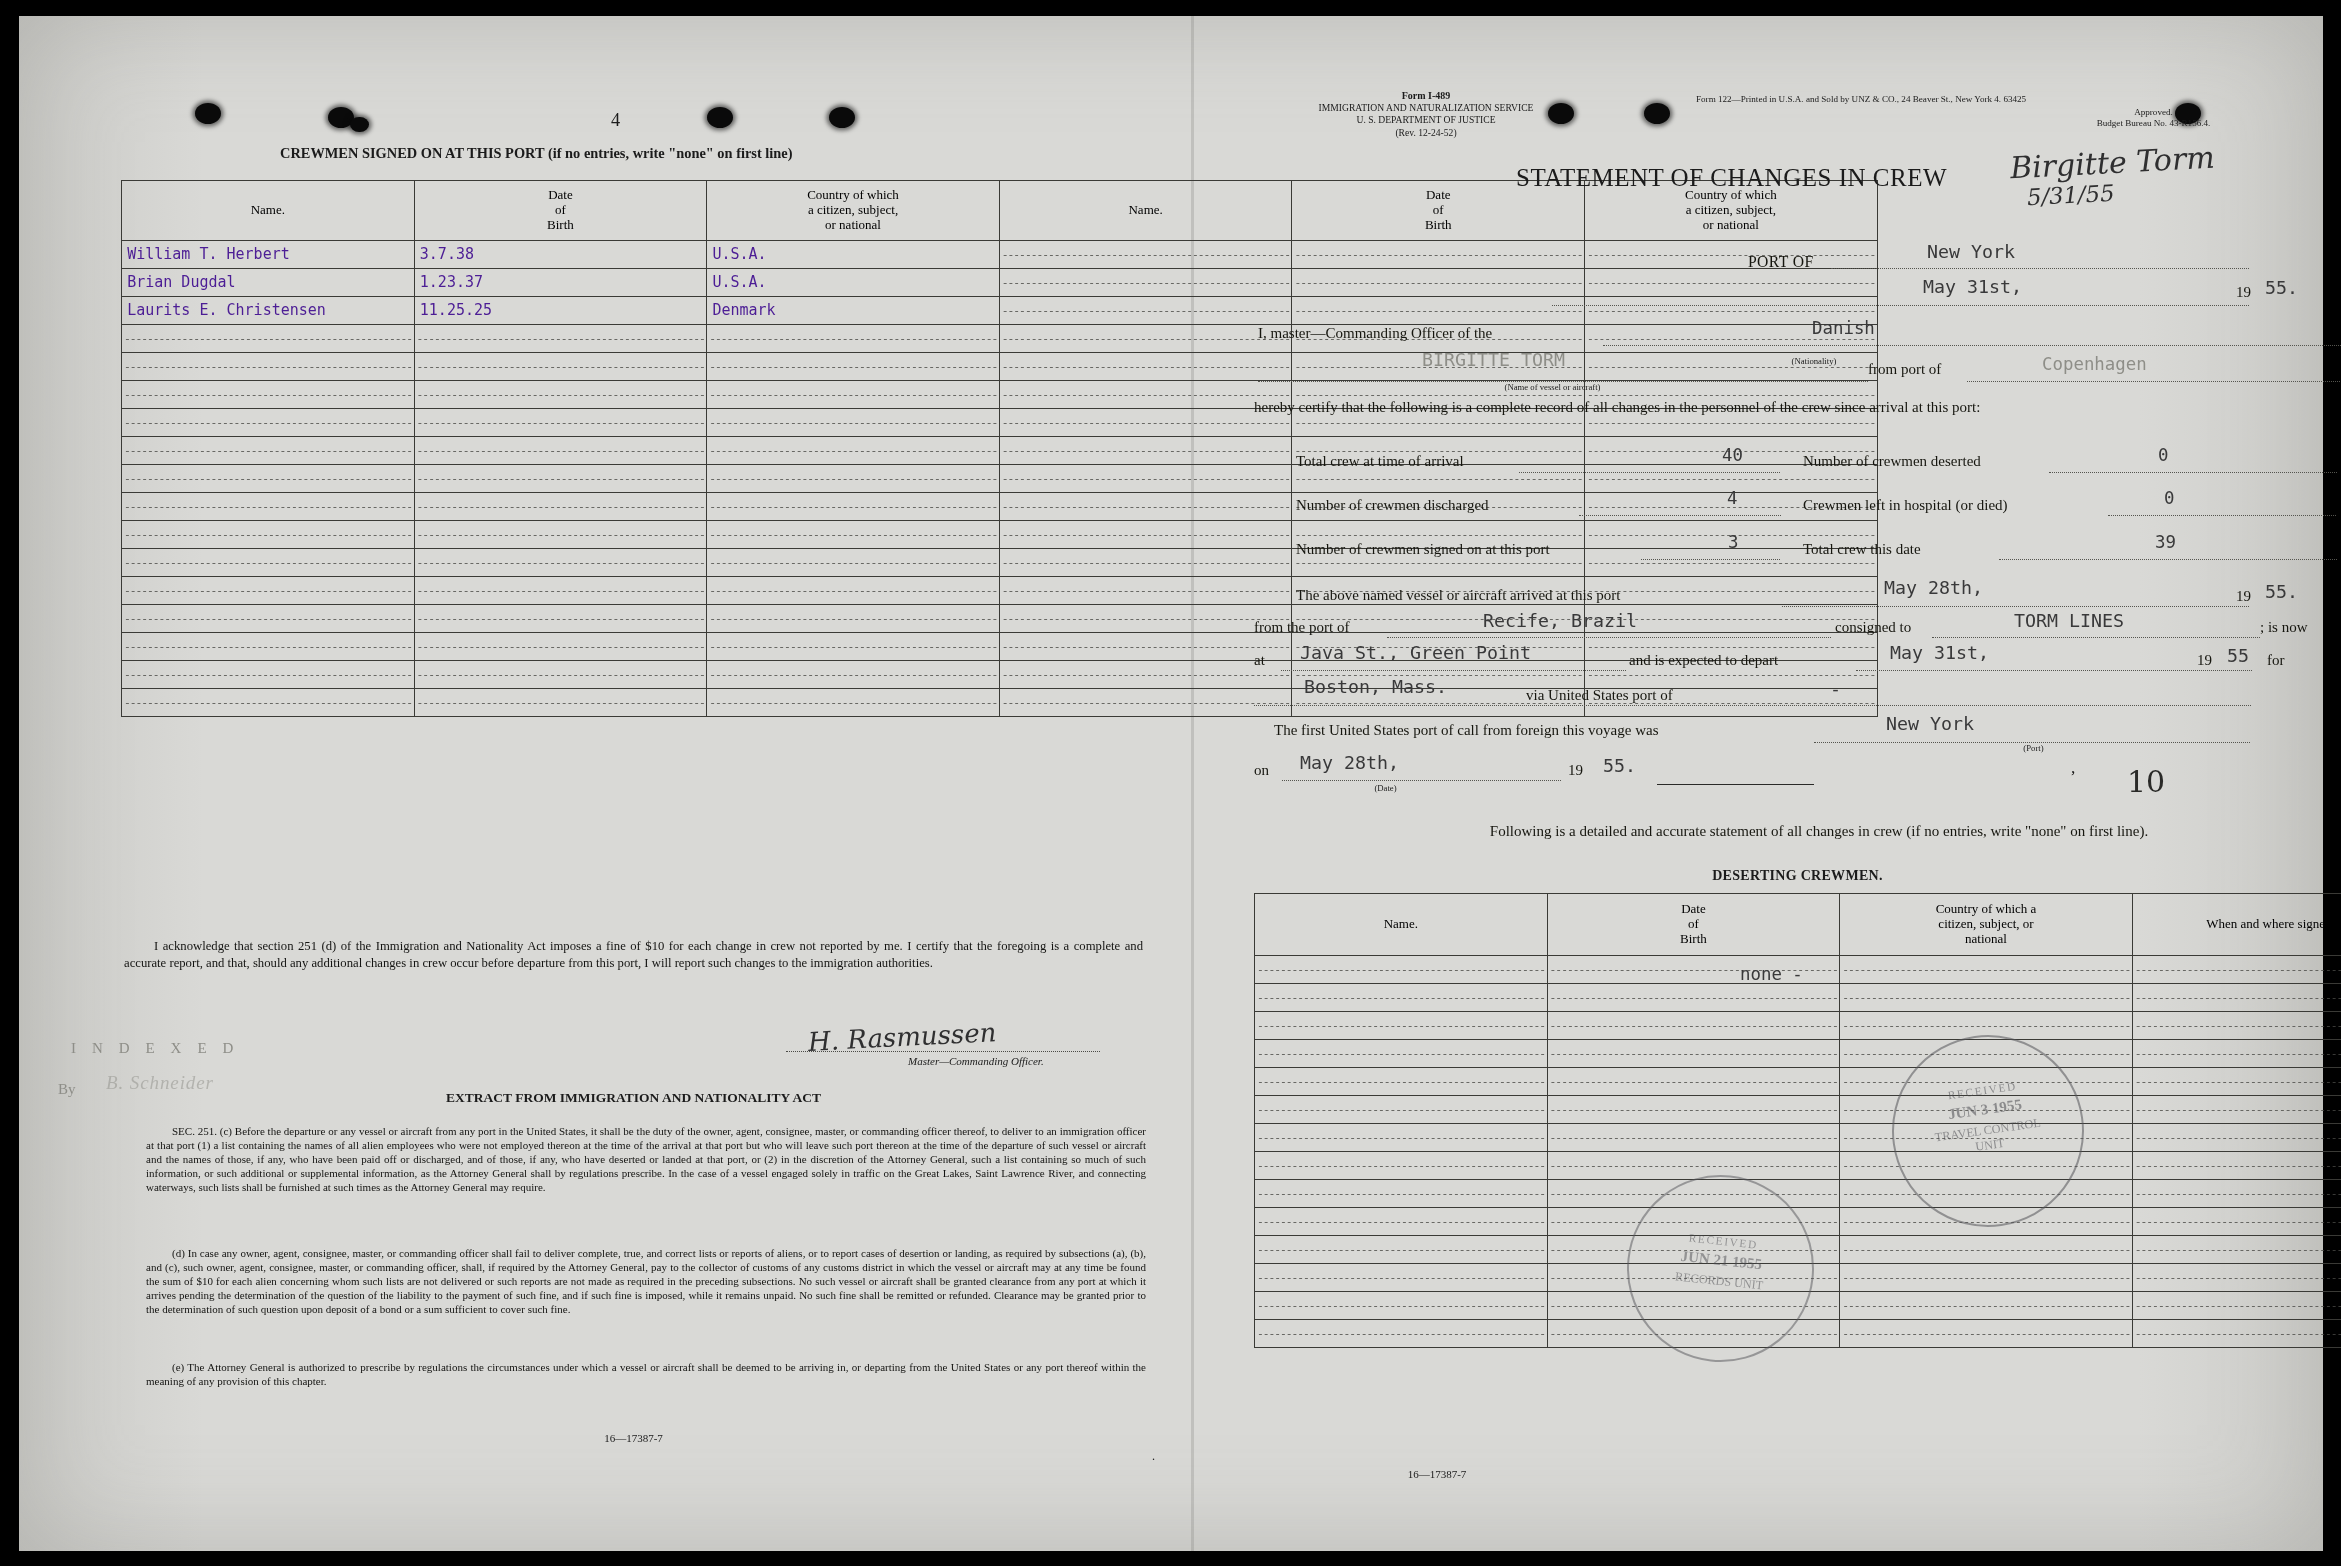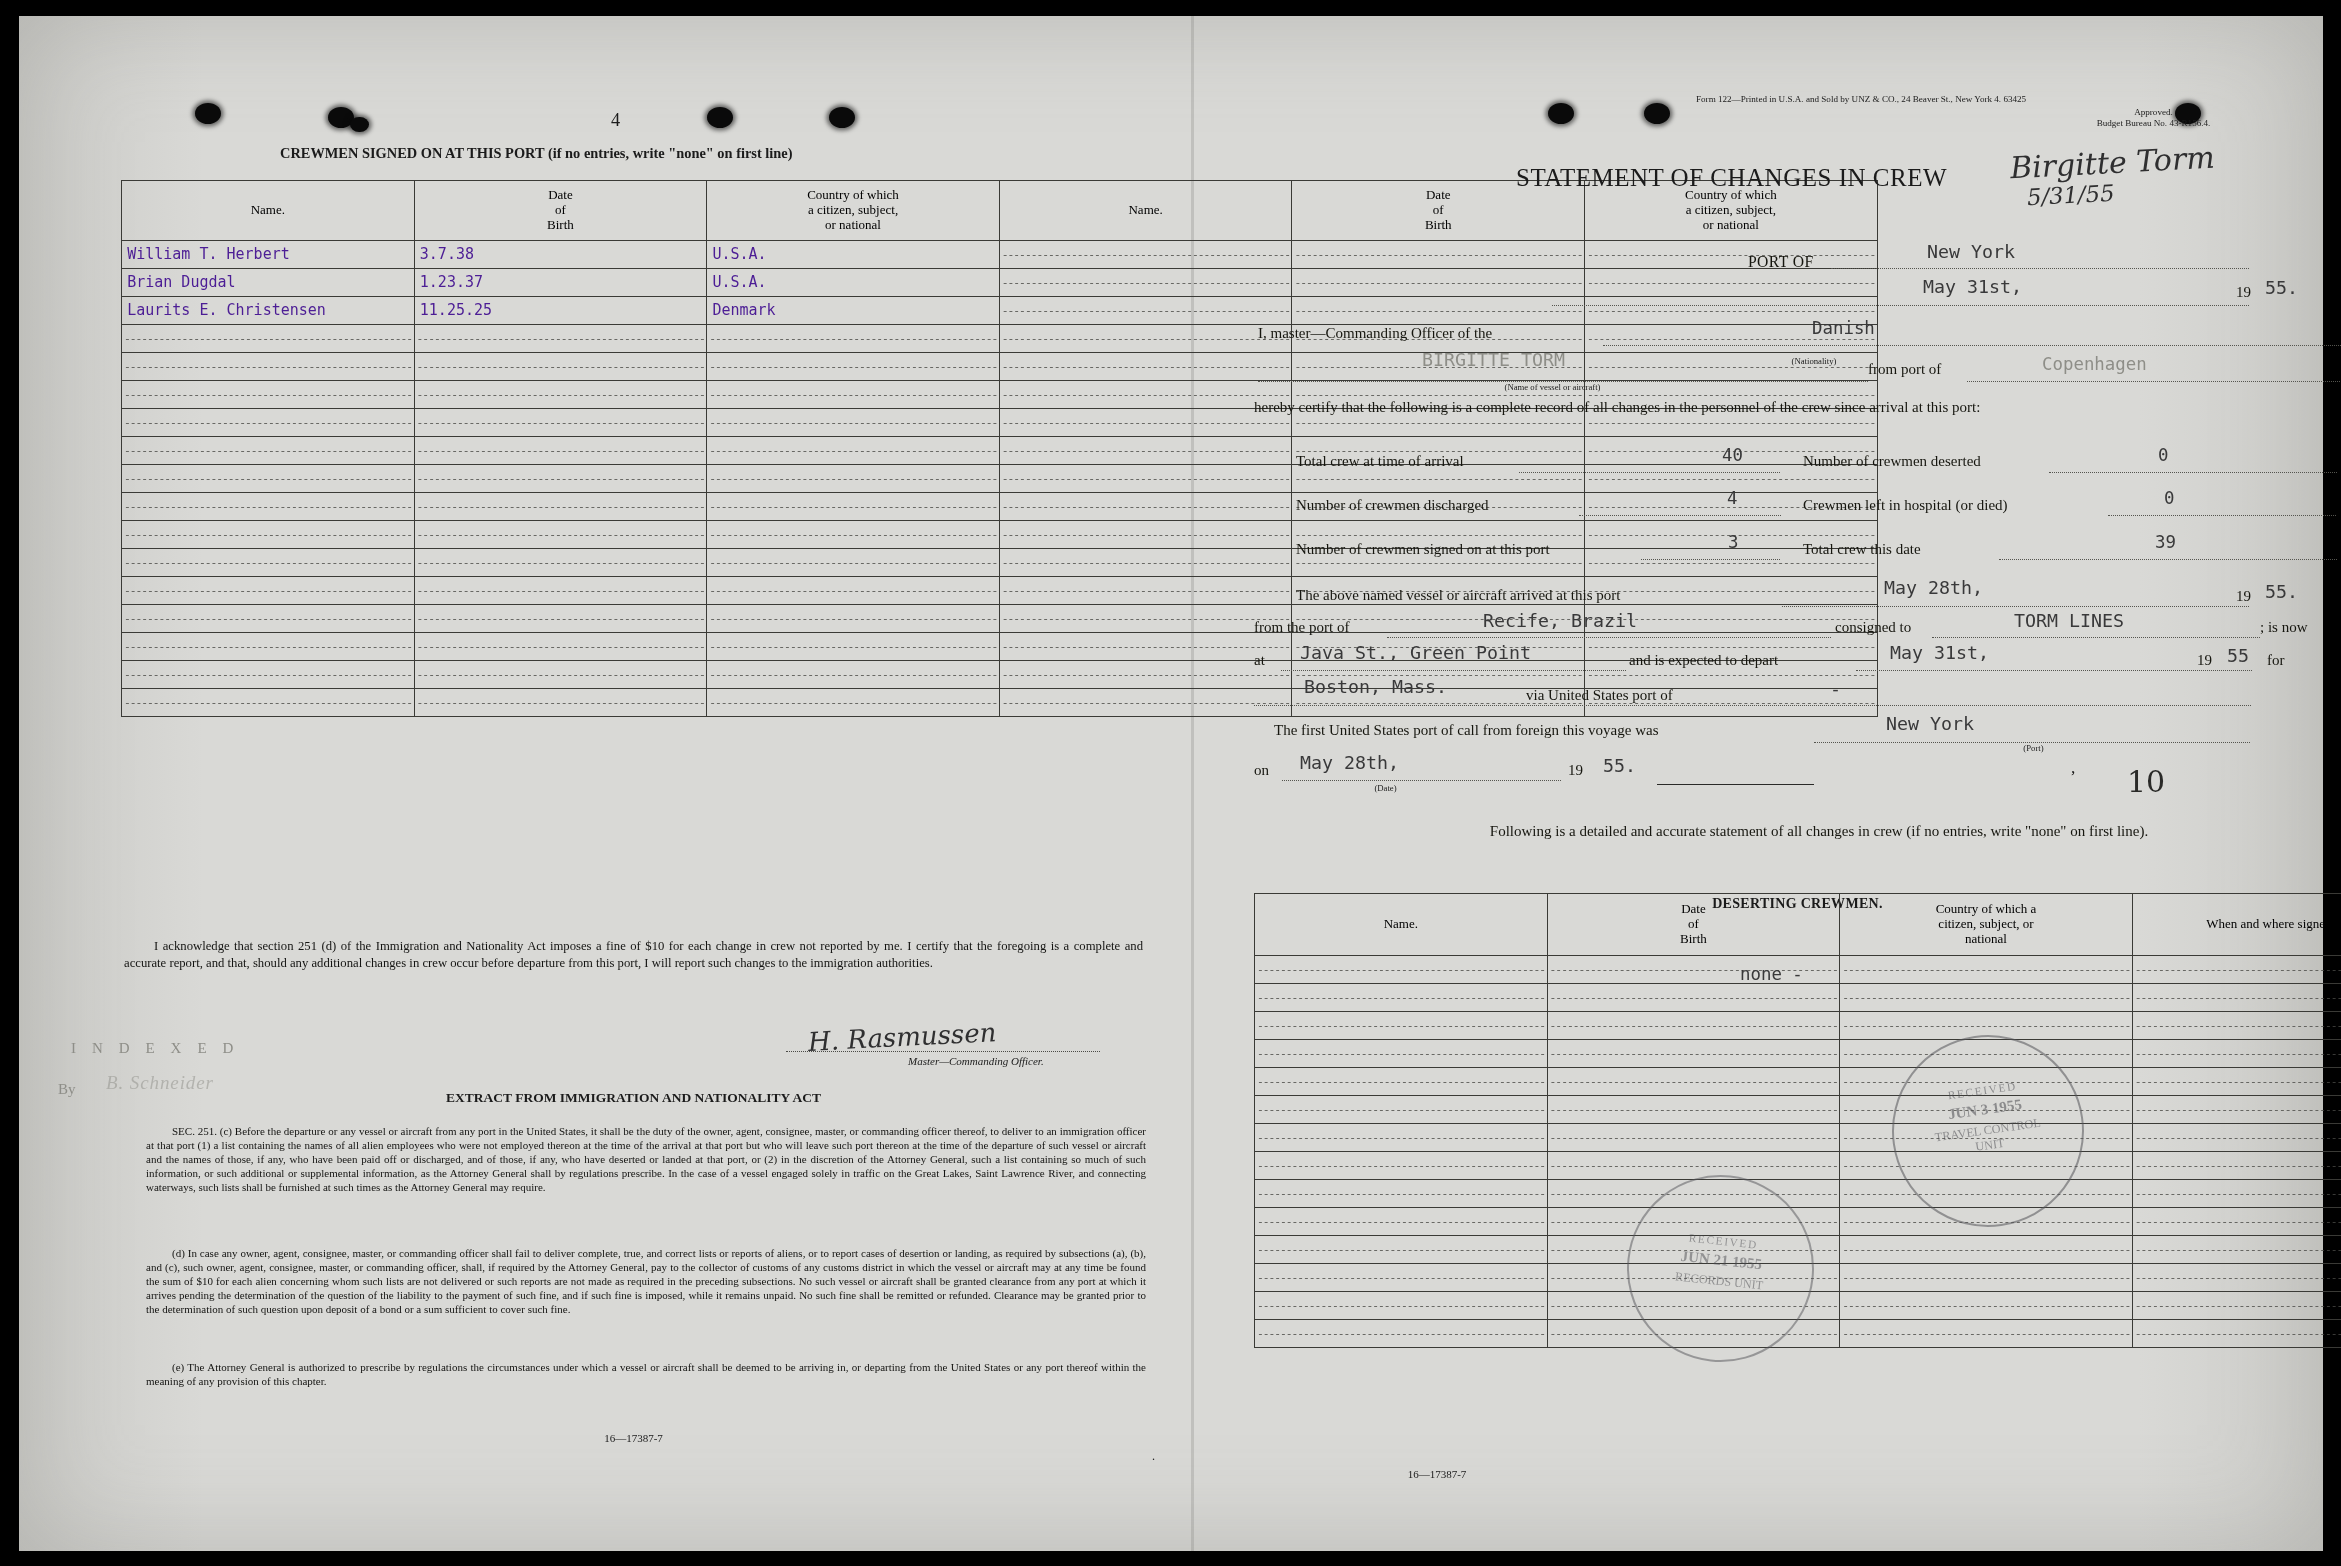--- a/index.html
+++ b/index.html
@@ -433,20 +433,26 @@
 
     <div class="txt hdr ctr" style="left:105px;top:1074px;width:1019px;font-size:13.5px;">EXTRACT FROM IMMIGRATION AND NATIONALITY ACT</div>
 
     <div class="legal" style="left:127px;top:1108px;width:1000px;text-indent:26px;">SEC. 251. (c) Before the departure or any vessel or aircraft from any port in the United States, it shall be the duty of the owner, agent, consignee, master, or commanding officer thereof, to deliver to an immigration officer at that port (1) a list containing the names of all alien employees who were not employed thereon at the time of the arrival at that port but who will leave such port thereon at the time of the departure of such vessel or aircraft and the names of those, if any, who have been paid off or discharged, and of those, if any, who have deserted or landed at that port, or (2) in the discretion of the Attorney General, such a list containing so much of such information, or such additional or supplemental information, as the Attorney General shall by regulations prescribe. In the case of a vessel engaged solely in traffic on the Great Lakes, Saint Lawrence River, and connecting waterways, such lists shall be furnished at such times as the Attorney General may require.</div>
     <div class="legal" style="left:127px;top:1230px;width:1000px;text-indent:26px;">(d) In case any owner, agent, consignee, master, or commanding officer shall fail to deliver complete, true, and correct lists or reports of aliens, or to report cases of desertion or landing, as required by subsections (a), (b), and (c), such owner, agent, consignee, master, or commanding officer, shall, if required by the Attorney General, pay to the collector of customs of any customs district in which the vessel or aircraft may at any time be found the sum of $10 for each alien concerning whom such lists are not delivered or such reports are not made as required in the preceding subsections.  No such vessel or aircraft shall be granted clearance from any port at which it arrives pending the determination of the question of the liability to the payment of such fine, and if such fine is imposed, while it remains unpaid.  No such fine shall be remitted or refunded.  Clearance may be granted prior to the determination of such question upon deposit of a bond or a sum sufficient to cover such fine.</div>
     <div class="legal" style="left:127px;top:1344px;width:1000px;text-indent:26px;">(e) The Attorney General is authorized to prescribe by regulations the circumstances under which a vessel or aircraft shall be deemed to be arriving in, or departing from the United States or any port thereof within the meaning of any provision of this chapter.</div>
 
     <div class="txt ctr" style="left:105px;top:1416px;width:1019px;font-size:11px;">16—17387-7</div>
     <div class="txt" style="left:1133px;top:1433px;font-size:12.2px;">.</div>
 
+    <div class="txt ctr" style="left:1224px;top:73px;width:366px;font-size:9.6px;line-height:1.3;">
+      <div style="font-weight:bold;font-size:10px;">Form I-489</div>
+      <div>IMMIGRATION AND NATURALIZATION SERVICE</div>
+      <div>U. S. DEPARTMENT OF JUSTICE</div>
+      <div>(Rev. 12-24-52)</div>
+    </div>
     <div class="txt" style="left:1677px;top:78px;width:601px;font-size:9.1px;">Form 122—Printed in U.S.A. and Sold by UNZ &amp; CO., 24 Beaver St., New York 4. 63425</div>
     <div class="txt ctr" style="left:2004px;top:91px;width:261px;font-size:9.1px;line-height:1.25;">
       <div>Approved.</div>
       <div>Budget Bureau No. 43-R156.4.</div>
     </div>
 
     <div class="txt" style="left:1497px;top:148px;font-size:25px;letter-spacing:0.5px;">STATEMENT OF CHANGES IN CREW</div>
 
     <div class="sig" style="left:1991px;top:129px;font-size:30px;">Birgitte Torm</div>
     <div class="sig" style="left:2008px;top:166px;font-size:22.7px;">5/31/55</div>
@@ -538,21 +544,21 @@
     <div class="txt hfill" style="left:1281px;top:736px;font-size:18.3px;">May 28th,</div>
     <div class="txt lbl" style="left:1549px;top:746px;">19</div>
     <div class="txt hfill" style="left:1584px;top:739px;font-size:18.3px;">55.</div>
     <div class="txt ctr tiny" style="left:1288px;top:767px;width:157px;">(Date)</div>
     <div class="txt solid" style="left:1638px;top:767px;width:157px;height:0.9px;"></div>
     <div class="num10" style="left:2108px;top:748px;">10</div>
     <div class="txt" style="left:2052px;top:741px;font-size:17.4px;">,</div>
 
     <div class="txt lbl" style="left:1277px;top:806px;width:1046px;line-height:1.3;text-indent:0;text-align:center;">Following is a detailed and accurate statement of all changes in crew (if no entries, write "none" on first line).</div>
 
-    <div class="txt hdr ctr" style="left:1235px;top:852px;width:1087px;font-size:14px;letter-spacing:0.3px;margin-top:28px;">DESERTING CREWMEN.</div>
+    <div class="txt hdr ctr" style="left:1235px;top:852px;width:1087px;font-size:14px;letter-spacing:0.3px;">DESERTING CREWMEN.</div>
 
     <table class="crew" style="left:1235px;top:877px;width:1087px;">
       <thead>
         <tr>
           <th style="width:342px;height:61px;">
             <span>Name.</span>
           </th>
           <th style="width:98px;">Date<br>of<br>Birth</th>
           <th style="width:227px;">Country of which a<br>citizen, subject, or<br>national</th>
           <th style="width:418px;">

